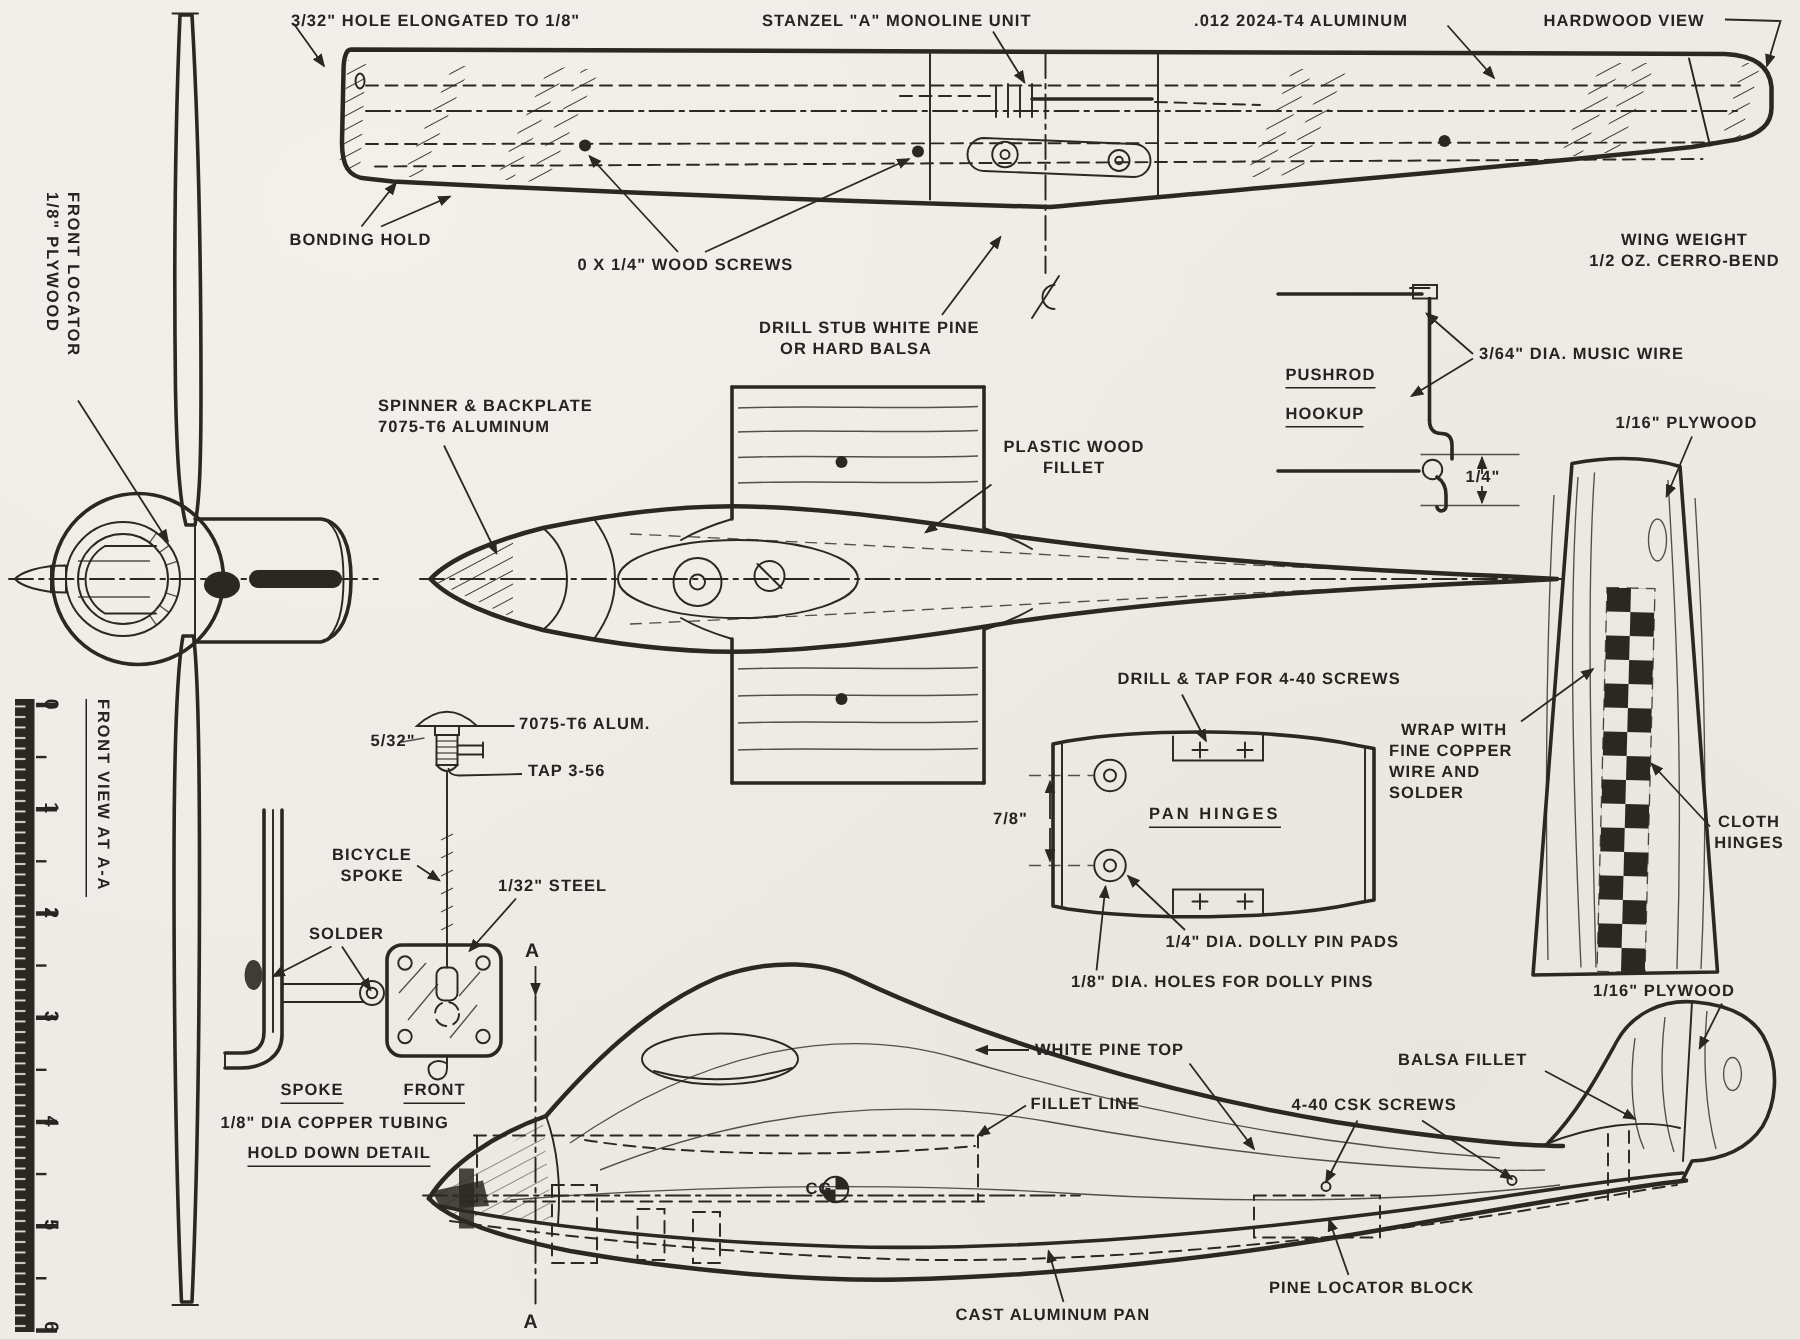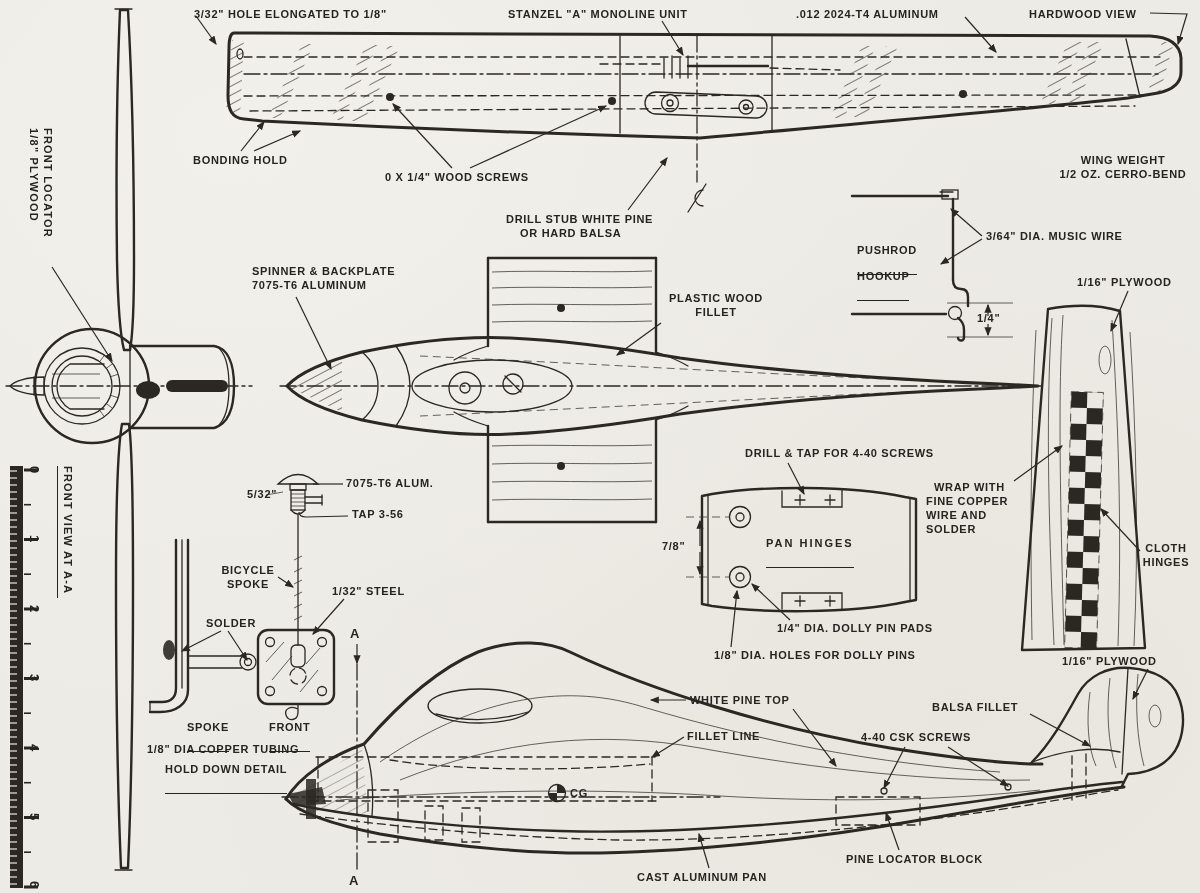--- a/index.html
+++ b/index.html
@@ -4,21 +4,21 @@
 <style>
   html,body{margin:0;padding:0;background:#cfcdc6;}
   .page{position:relative;width:1200px;height:893px;background:#edebe5;overflow:hidden;
         background-image:radial-gradient(ellipse at 20% 15%,#f2f0ea 0%,rgba(242,240,234,0) 55%),
                          radial-gradient(ellipse at 80% 80%,#e8e6df 0%,rgba(232,230,223,0) 60%);}
   svg{position:absolute;left:0;top:0;}
   .lbl{position:absolute;font:700 11px/14px "Liberation Sans","DejaVu Sans",sans-serif;
        letter-spacing:.7px;color:#262420;white-space:nowrap;}
   .lbl span{display:block;}
   .c{text-align:center;}
-  .uu span{border-bottom:1.8px solid #262420;padding-bottom:17px;}
+  .uu span{border-bottom:1.8px solid #262420;padding-bottom:1px;}
   .vert{writing-mode:vertical-rl;letter-spacing:1.2px;}
   .vline{border-left:1.8px solid #262420;padding-left:3px;}
   .num{position:absolute;font:700 13px "Liberation Sans","DejaVu Sans",sans-serif;
        color:#262420;transform:rotate(90deg);}
   
   .o{stroke:#2b2823;stroke-width:2.4;fill:none;stroke-linecap:round;stroke-linejoin:round;}
   .o3{stroke:#2b2823;stroke-width:3;fill:none;stroke-linecap:round;stroke-linejoin:round;}
   .t{stroke:#2b2823;stroke-width:1.3;fill:none;stroke-linecap:round;}
   .th{stroke:#2b2823;stroke-width:.9;fill:none;opacity:.8;}
   .d{stroke-dasharray:8 5;}
@@ -466,19 +466,19 @@
     </div>
 <div class="lbl" style="left:662px;top:539px">7/8"</div>
 <div class="lbl" style="left:777px;top:621px">1/4" DIA. DOLLY PIN PADS</div>
 <div class="lbl" style="left:714px;top:648px">1/8" DIA. HOLES FOR DOLLY PINS</div>
 
 <div class="lbl" style="left:690px;top:693px">WHITE PINE TOP</div>
 <div class="lbl" style="left:687px;top:729px">FILLET LINE</div>
 <div class="lbl" style="left:861px;top:730px">4-40 CSK SCREWS</div>
 <div class="lbl" style="left:932px;top:700px">BALSA FILLET</div>
 <div class="lbl" style="left:1062px;top:654px">1/16" PLYWOOD</div>
-<div class="lbl" style="left:570px;top:786px">CG</div>
+<div class="lbl" style="left:537px;top:786px">CG</div>
 <div class="lbl" style="left:846px;top:852px">PINE LOCATOR BLOCK</div>
 <div class="lbl" style="left:637px;top:870px">CAST ALUMINUM PAN</div>
 <div class="lbl" style="left:350px;top:627px;font-size:13px">A</div>
 <div class="lbl" style="left:349px;top:874px;font-size:13px">A</div>
 
 </div>
 
 </body></html>

